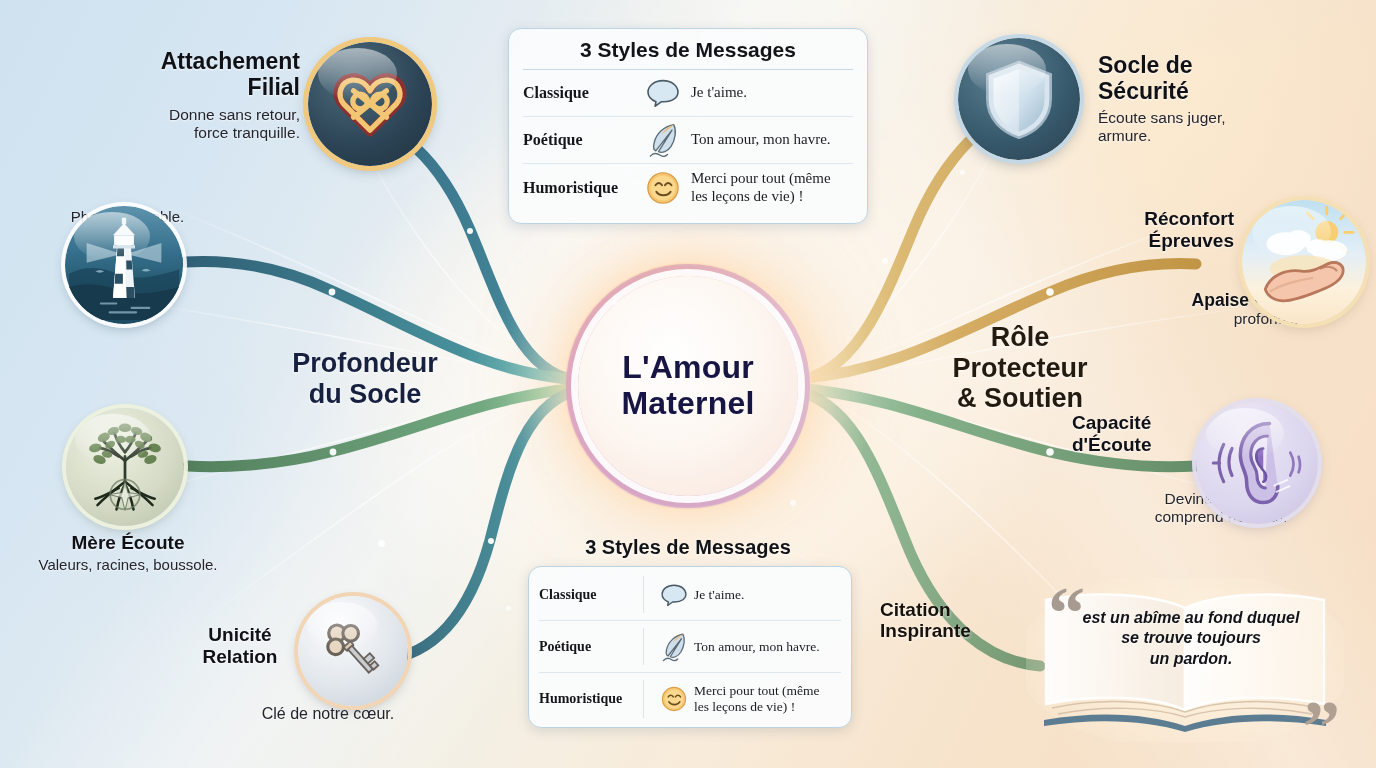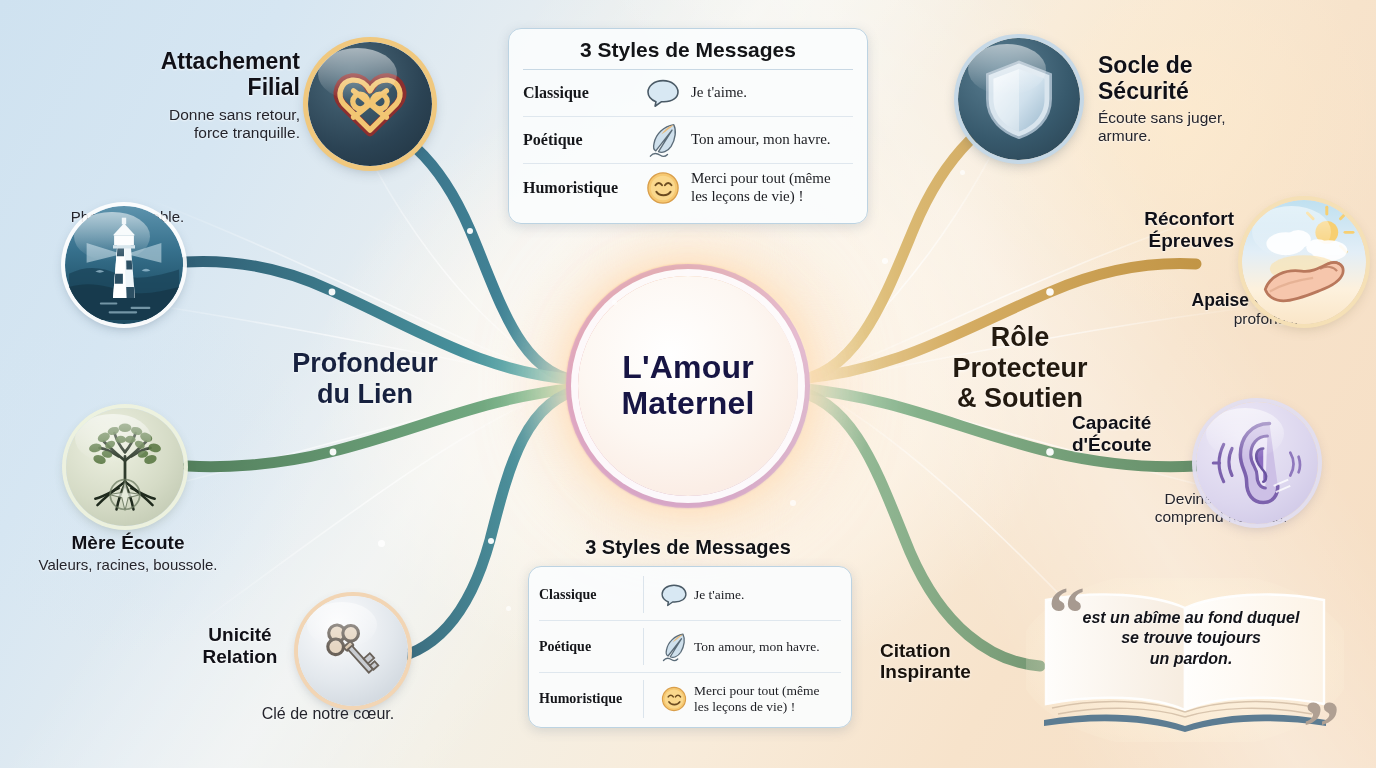--- a/index.html
+++ b/index.html
@@ -48,21 +48,21 @@
     font-size:32px;font-weight:bold;line-height:1.12;letter-spacing:.2px;
     text-shadow:0 1px 2px rgba(255,255,255,.8);
   }
 
   
   .branch-label{position:absolute;font-weight:bold;line-height:1.13;z-index:8;}
   #branch-left{left:270px;top:348px;width:190px;text-align:center;font-size:27px;color:#17213f;
     text-shadow:0 1px 3px rgba(255,255,255,.85);}
   #branch-right{left:925px;top:322px;width:190px;text-align:center;font-size:27px;color:#231a10;
     text-shadow:0 1px 3px rgba(255,255,255,.8);}
-  #citation-label{left:880px;top:640px;width:160px;text-align:left;font-size:19px;color:#18120c;
+  #citation-label{left:880px;top:599px;width:160px;text-align:left;font-size:19px;color:#18120c;
     text-shadow:0 1px 3px rgba(255,255,255,.85);}
 
   
   .leaf{position:absolute;z-index:9;}
   .leaf .title{font-weight:bold;line-height:1.15;color:#101017;text-shadow:0 1px 2px rgba(255,255,255,.8);}
   .leaf .sub{line-height:1.2;color:#24242c;text-shadow:0 1px 2px rgba(255,255,255,.75);}
 
   .badge{position:absolute;border-radius:50%;overflow:hidden;}
   .badge .face{position:absolute;inset:0;border-radius:50%;display:flex;align-items:center;justify-content:center;}
   .badge .gloss{position:absolute;left:8%;top:5%;width:64%;height:42%;border-radius:50%;
@@ -202,21 +202,21 @@
   <div id="center-ring"></div>
   <div id="center-node">
     <div id="center-title">
       <div>L'Amour</div>
       <div>Maternel</div>
     </div>
   </div>
 
   <div class="branch-label" id="branch-left">
     <div>Profondeur</div>
-    <div>du Lien</div>
+    <div>du Socle</div>
   </div>
   <div class="branch-label" id="branch-right">
     <div>Rôle</div>
     <div>Protecteur</div>
     <div>&amp; Soutien</div>
   </div>
   <div class="branch-label" id="citation-label">
     <div>Citation</div>
     <div>Inspirante</div>
   </div>

